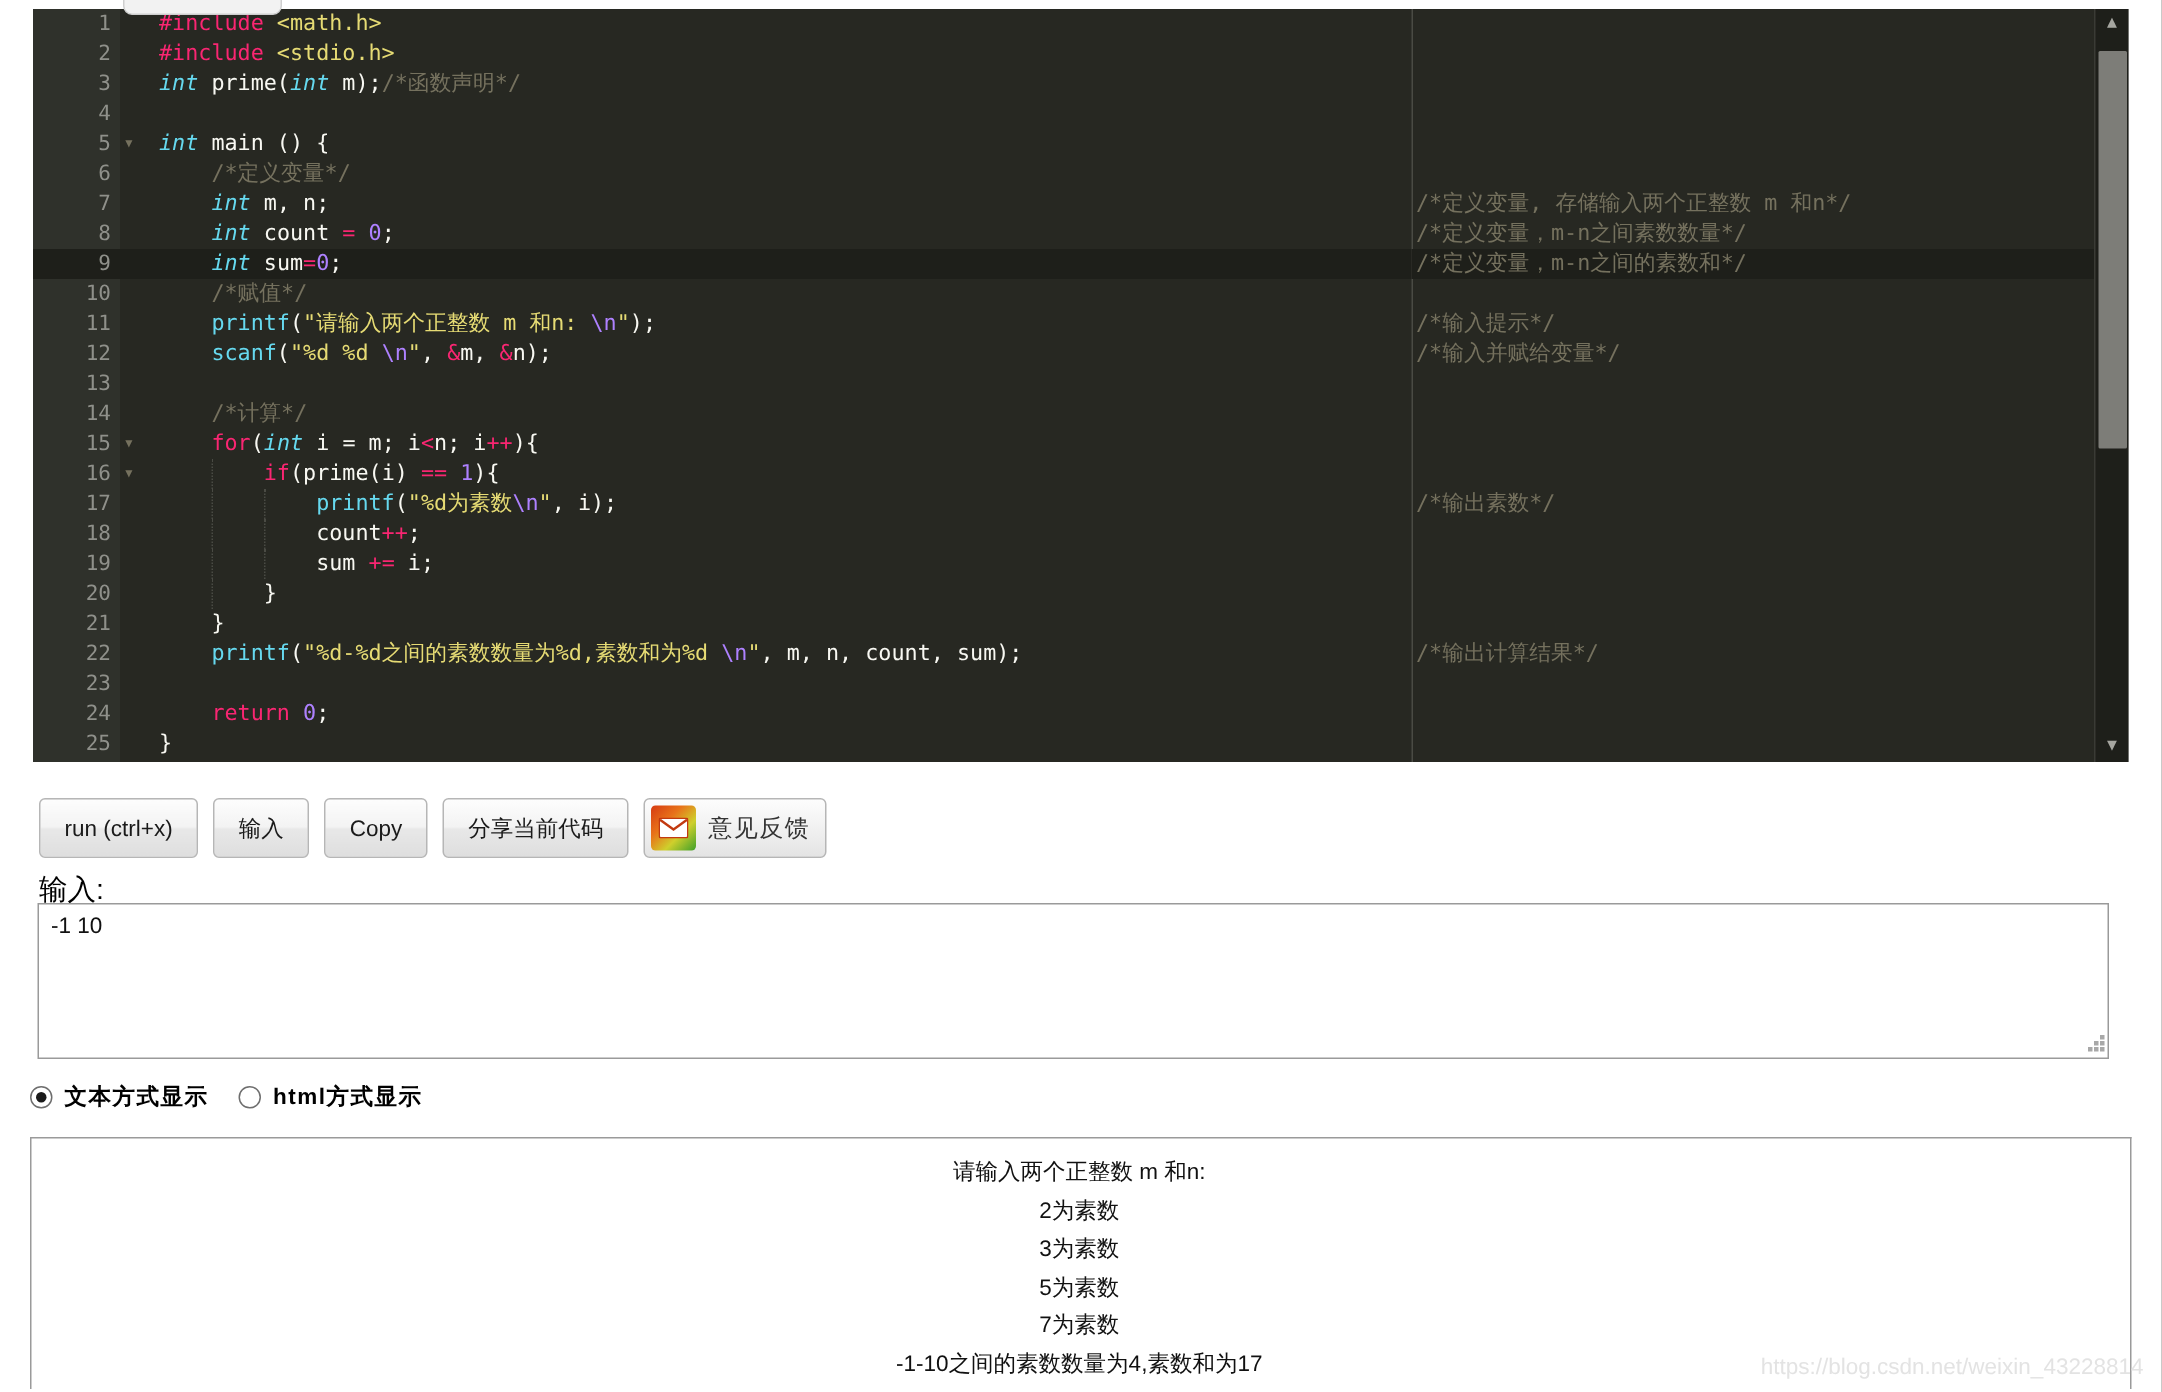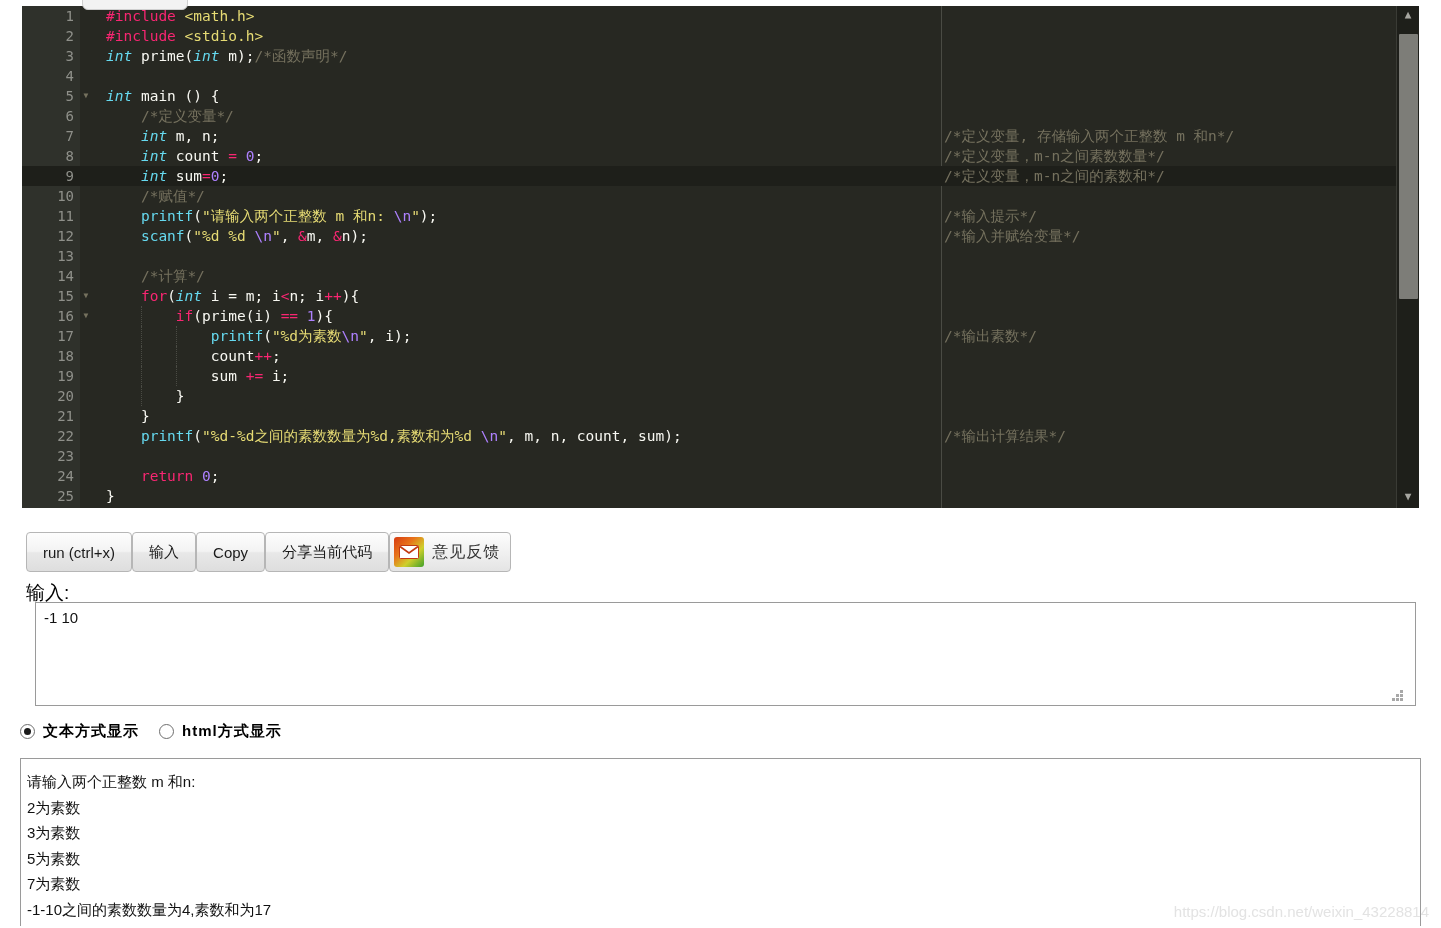--- a/index.html
+++ b/index.html
@@ -161,20 +161,21 @@
     border-radius: 1px;
   }
 
   
   #toolbar {
     position: absolute;
     left: 26px;
     top: 532px;
     display: flex;
     align-items: center;
+    gap: 10px;
   }
   .btn {
     background: linear-gradient(to bottom, #fdfdfd 0%, #f3f3f3 48%, #e8e8e8 52%, #dedede 100%);
     border: 1px solid #b6b6b6;
     border-radius: 4px;
     color: #1a1a1a;
     font-size: 15px;
     font-family: "Liberation Sans", sans-serif;
     height: 40px;
     padding: 0 16px;
@@ -209,21 +210,21 @@
   
   #input-label {
     position: absolute;
     left: 26px;
     top: 580px;
     font-size: 19px;
     color: #000;
   }
   #input-box {
     position: absolute;
-    left: 35px;
+    left: 25px;
     top: 602px;
     width: 1381px;
     height: 104px;
     border: 1px solid #9a9a9a;
     background: #fff;
     box-sizing: border-box;
     padding: 6px 8px;
     font-family: "Liberation Sans", sans-serif;
     font-size: 15px;
     color: #111;
@@ -281,20 +282,21 @@
     left: 20px;
     top: 758px;
     width: 1401px;
     height: 168px;
     border: 1px solid #9a9a9a;
     border-bottom: none;
     background: #fff;
     box-sizing: border-box;
     padding: 10px 8px 0 6px;
     overflow: hidden;
+    text-align: center;
   }
   .out-line {
     font-family: "Liberation Sans", sans-serif;
     font-size: 15px;
     color: #111;
     line-height: 25.5px;
     white-space: pre;
   }
   #watermark {
     position: absolute;

